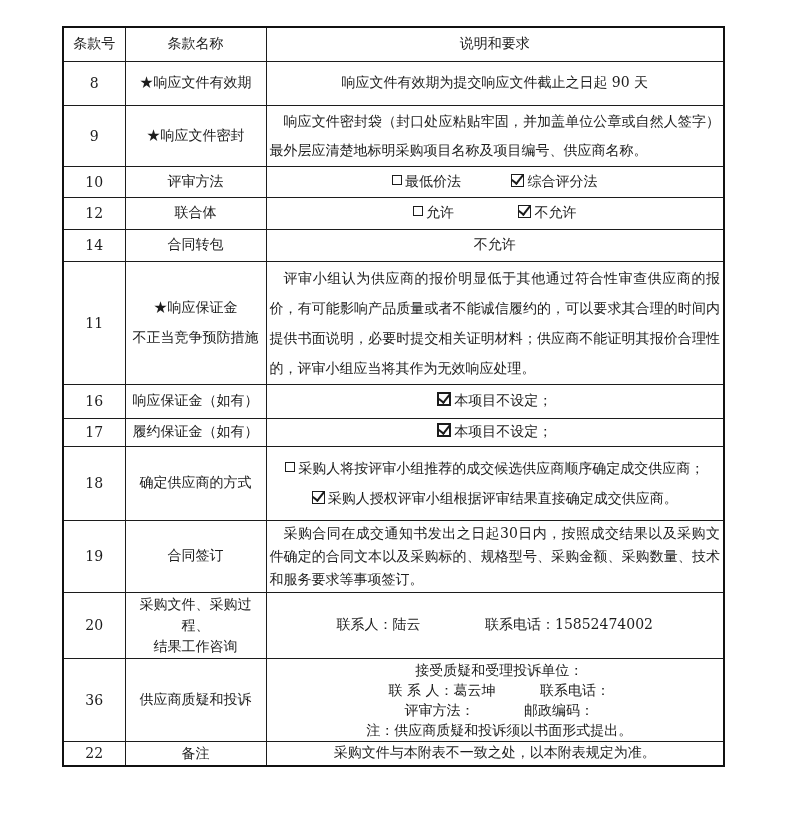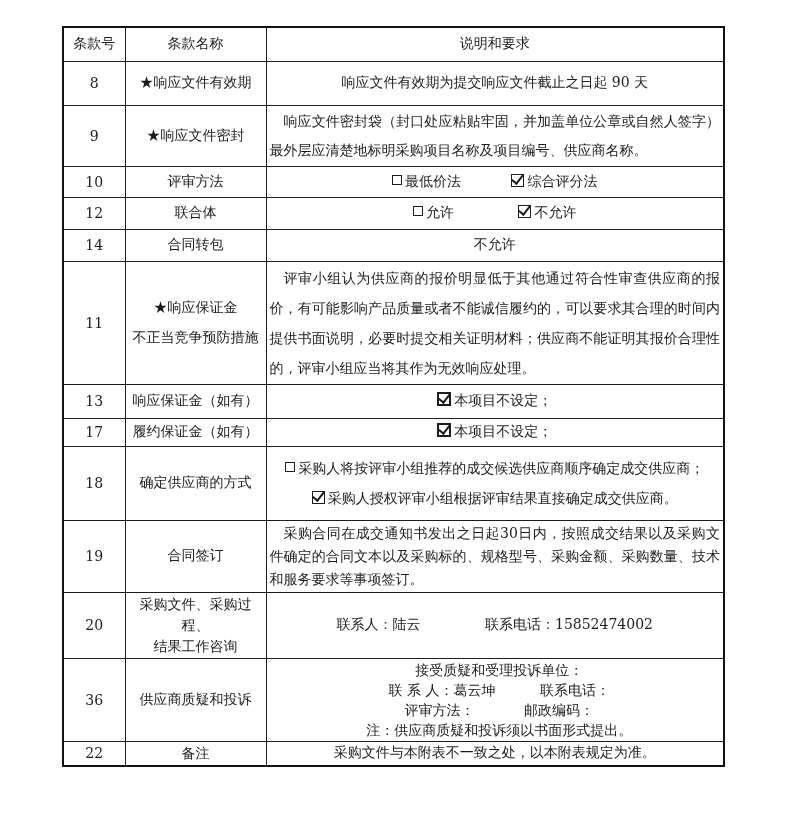--- a/index.html
+++ b/index.html
@@ -120,21 +120,21 @@
     <tr class="hr15">
       <td class="c-no">11</td>
       <td class="c-name">
         <div>★响应保证金</div>
         <div>不正当竞争预防措施</div>
       </td>
       <td class="c-desc para-indent lh30">评审小组认为供应商的报价明显低于其他通过符合性审查供应商的报价，有可能影响产品质量或者不能诚信履约的，可以要求其合理的时间内提供书面说明，必要时提交相关证明材料；供应商不能证明其报价合理性的，评审小组应当将其作为无效响应处理。</td>
     </tr>
 
     <tr class="hr16">
-      <td class="c-no">13</td>
+      <td class="c-no">16</td>
       <td class="c-name">响应保证金（如有）</td>
       <td class="c-desc bold-desc">
         <span class="cb-checked cb-bold"></span><span>本项目不设定；</span>
       </td>
     </tr>
 
     <tr class="hr17">
       <td class="c-no">17</td>
       <td class="c-name">履约保证金（如有）</td>
       <td class="c-desc bold-desc">

